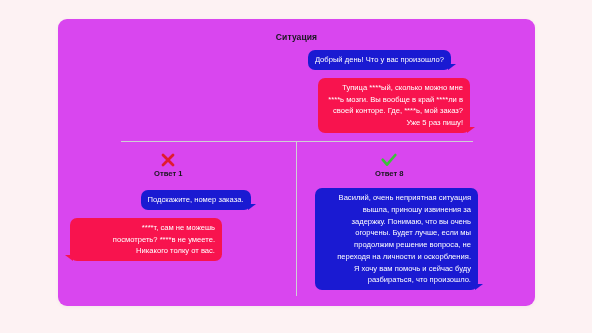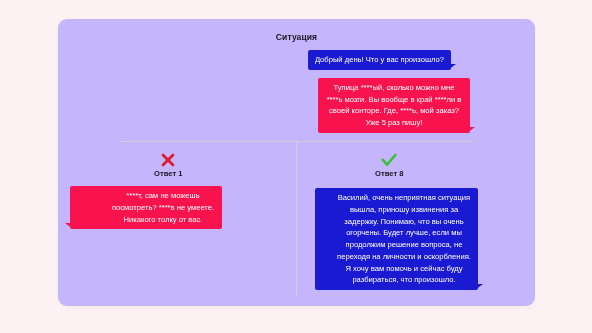--- a/index.html
+++ b/index.html
@@ -15,21 +15,21 @@
     font-family: "Liberation Sans", "DejaVu Sans", sans-serif;
     position: relative;
   }
 
   .card {
     position: absolute;
     left: 58px;
     top: 19px;
     width: 477px;
     height: 287px;
-    background: #c4b5fd;
+    background: #d946ef;
     border-radius: 9px;
     box-shadow: 0 1px 4px rgba(0,0,0,0.045);
     overflow: hidden;
   }
 
   
   .situation {
     position: relative;
     padding-top: 13px;
     height: 122px;
@@ -40,26 +40,26 @@
     font-size: 8.5px;
     font-weight: bold;
     color: #17171c;
     letter-spacing: 0.1px;
   }
 
   
   .bubble {
     position: relative;
     display: inline-block;
-    border-radius: 2px;
+    border-radius: 7px;
     font-size: 7.6px;
     line-height: 1.55;
     color: #ffffff;
     padding: 4px 7px 4px 7px;
-    text-align: center;
+    text-align: right;
     word-wrap: break-word;
   }
 
   .bubble.blue { background: #1a1ad2; }
   .bubble.red  { background: #f8134e; }
 
   
   .bubble.blue::after {
     content: "";
     position: absolute;
@@ -201,20 +201,23 @@
     <div class="answer-col left">
 
       <div class="mark">
         <svg width="16" height="16" viewBox="0 0 24 24">
           <path d="M4.5 4.5 L19.5 19.5 M19.5 4.5 L4.5 19.5" stroke="#e01b2e" stroke-width="4.2" stroke-linecap="round" fill="none"></path>
         </svg>
       </div>
 
       <div class="answer-label">Ответ 1</div>
 
+      <div class="ans1-msg1 row-right">
+        <span class="bubble blue">Подскажите, номер заказа.</span>
+      </div>
 
       <div class="ans1-msg2 row-left">
         <span class="bubble red left-tail">****т, сам не можешь посмотреть? ****в не умеете. Никакого толку от вас.</span>
       </div>
     </div>
 
     <div class="answer-col right">
 
       <div class="mark">
         <svg width="18" height="16" viewBox="0 0 26 24">

